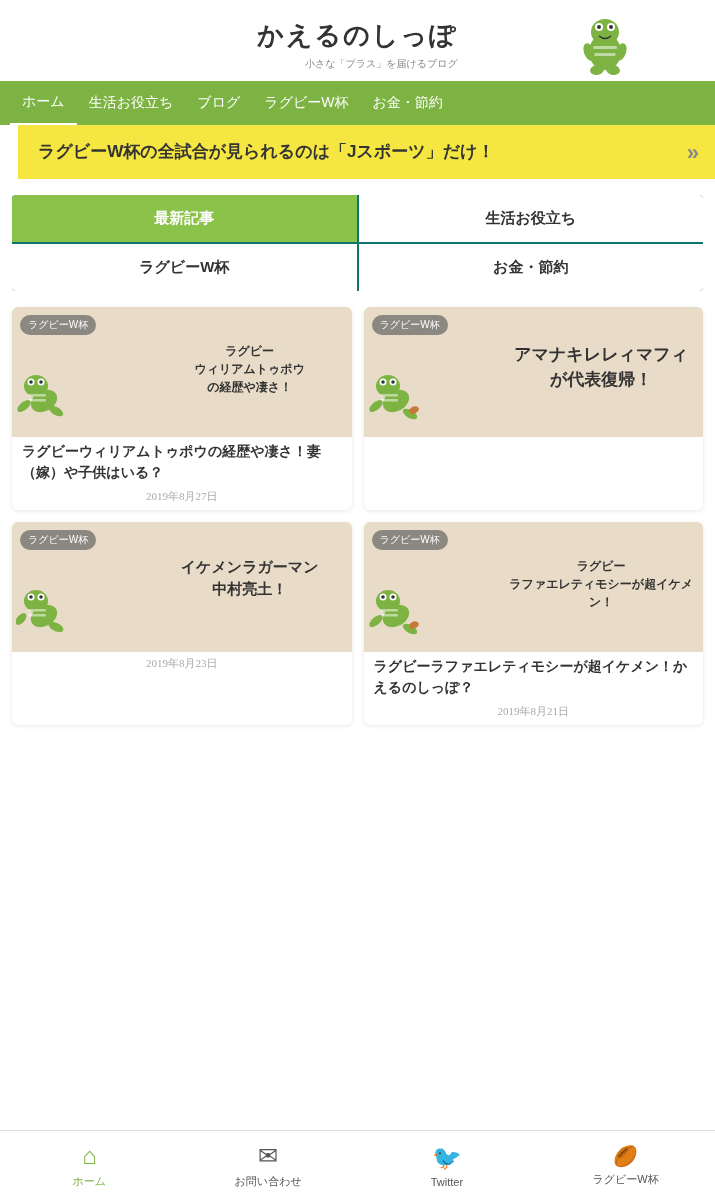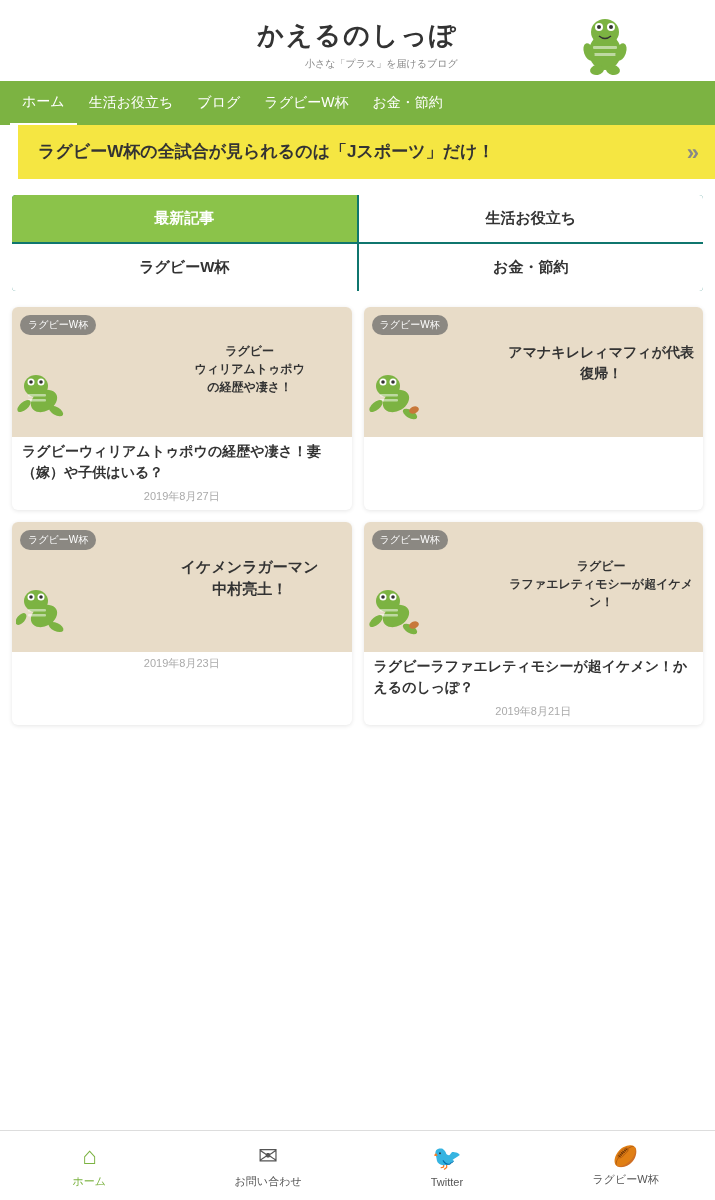--- a/index.html
+++ b/index.html
@@ -177,20 +177,21 @@
       font-weight: bold;
       color: #333;
       line-height: 1.5;
       margin-bottom: 6px;
     }
 
     .article-date {
       font-size: 11px;
       color: #aaa;
       text-align: center;
+      font-family: Liberation Serif, serif;
     }
 
     
     .bottom-nav {
       position: fixed;
       bottom: 0;
       left: 0;
       width: 715px;
       height: 70px;
       background: #fff;
@@ -305,21 +306,21 @@
     </div>
     <div class="article-body">
       <div class="article-title">ラグビーウィリアムトゥポウの経歴や凄さ！妻（嫁）や子供はいる？</div>
       <div class="article-date">2019年8月27日</div>
     </div>
   </div>
 
   <div class="article-card">
     <div class="article-image">
       <span class="article-tag">ラグビーW杯</span>
-      <div class="article-image-title" style="font-size:14px;line-height:1.5;">アマナキレレィマフィが代表復帰！</div>
+      <div class="article-image-title" style="font-size:17px;line-height:1.5;">アマナキレレィマフィが代表復帰！</div>
       <div class="article-frog">
         <svg viewBox="0 0 55 65" xmlns="http://www.w3.org/2000/svg">
           <ellipse cx="28" cy="35" rx="14" ry="10" fill="#7cb342" transform="rotate(-30 28 35)"></ellipse>
           <ellipse cx="20" cy="20" rx="12" ry="11" fill="#7cb342"></ellipse>
           <circle cx="15" cy="16" r="3.5" fill="#fff"></circle>
           <circle cx="25" cy="16" r="3.5" fill="#fff"></circle>
           <circle cx="15" cy="16" r="1.8" fill="#333"></circle>
           <circle cx="25" cy="16" r="1.8" fill="#333"></circle>
           <rect x="12" y="28" width="18" height="2.5" rx="1" fill="#fff" opacity="0.5"></rect>
           <rect x="12" y="33" width="18" height="2.5" rx="1" fill="#fff" opacity="0.5"></rect>

